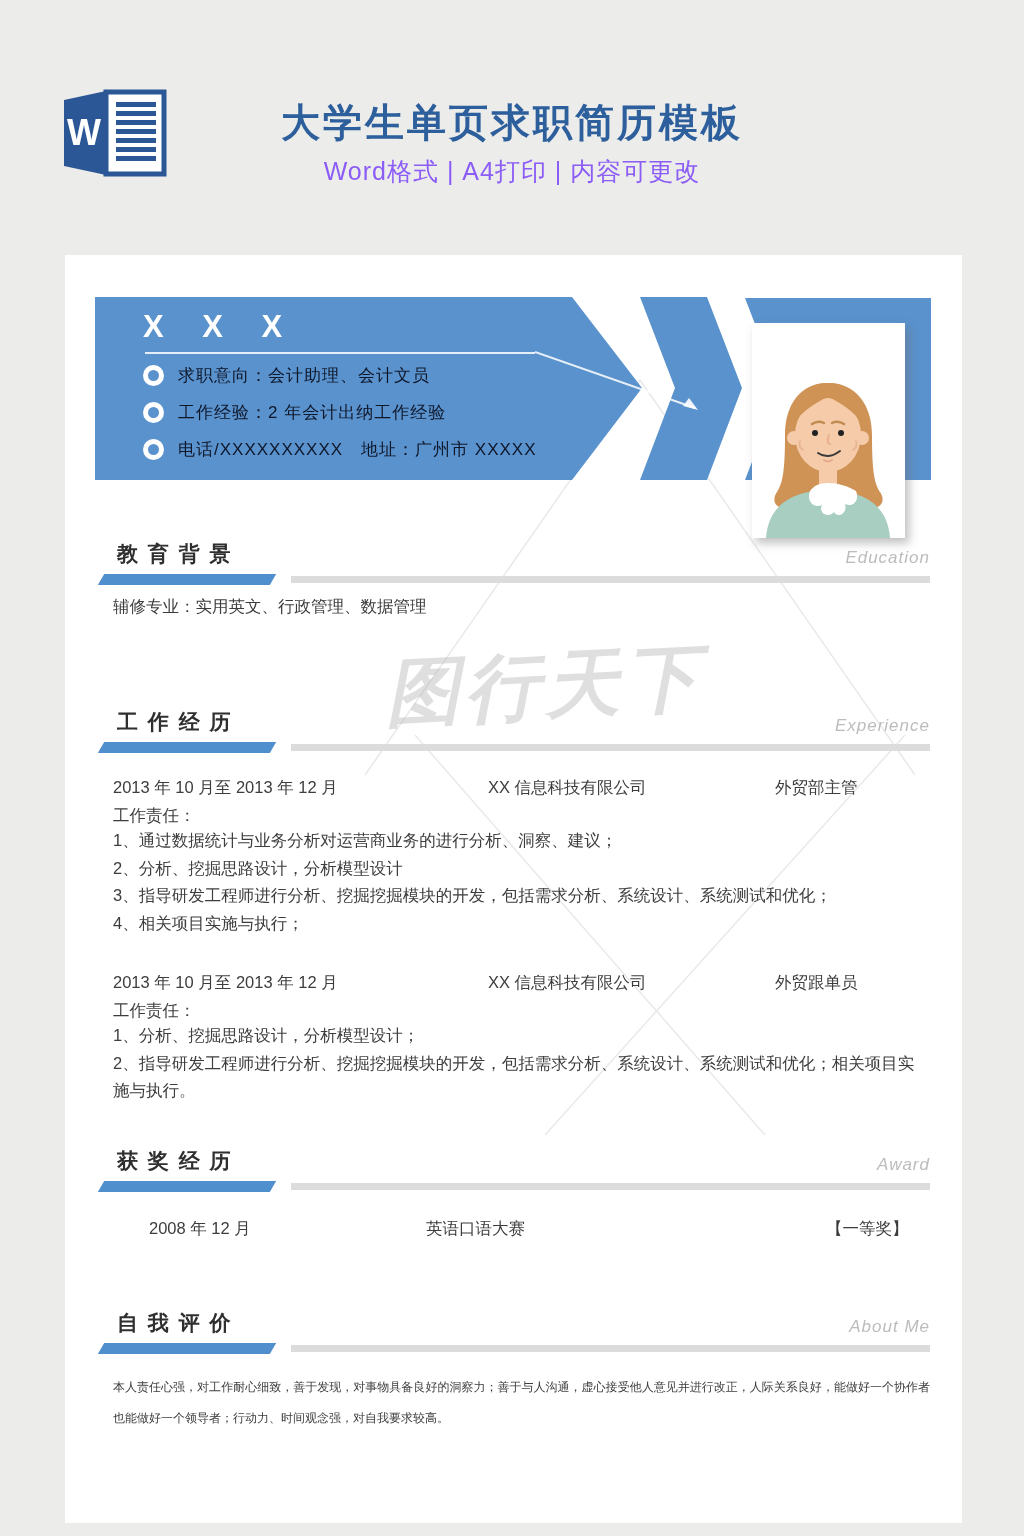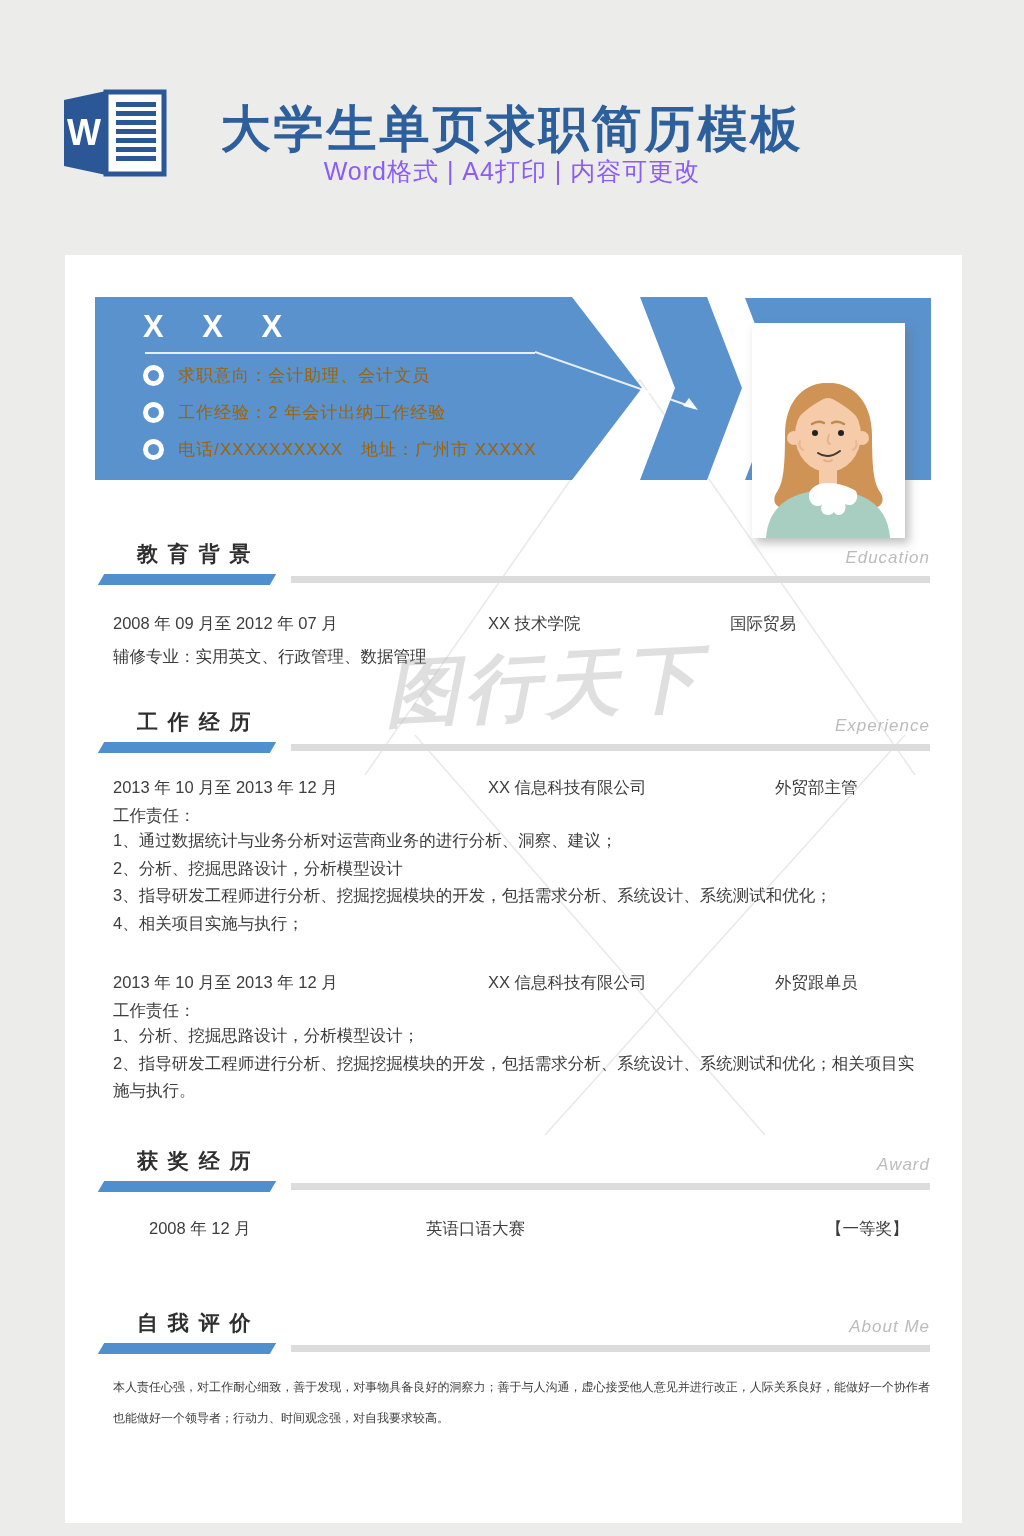--- a/index.html
+++ b/index.html
@@ -2,21 +2,21 @@
 <html><head>
 <meta charset="utf-8">
 <style>
   html,body{margin:0;padding:0;background:#ececea;}
   .stage{position:relative;width:1024px;height:1536px;background:#ececea;overflow:hidden;
          font-family:"Liberation Sans","DejaVu Sans",sans-serif;-webkit-font-smoothing:antialiased;}
 
   
   .word-icon{position:absolute;left:58px;top:86px;width:116px;height:100px;}
   .hd-title{position:absolute;top:96px;left:0;width:100%;text-align:center;
-            font-size:50px;font-weight:bold;color:#2d5f9d;letter-spacing:3px;}
+            font-size:39px;font-weight:bold;color:#2d5f9d;letter-spacing:3px;}
   .hd-sub{position:absolute;top:155px;left:0;width:100%;text-align:center;
           font-size:25px;color:#8b5cf6;letter-spacing:1px;}
 
   
   .page{position:absolute;left:65px;top:255px;width:897px;height:1268px;background:#ffffff;}
 
   
   .wm-lines{position:absolute;left:0;top:0;width:897px;height:1268px;z-index:1;pointer-events:none;}
   .wm-text{position:absolute;left:320px;top:382px;z-index:1;font-family:"DejaVu Serif","Liberation Serif",serif;
            font-style:italic;font-weight:bold;font-size:74px;letter-spacing:6px;color:rgba(170,170,170,0.38);
@@ -26,31 +26,31 @@
   .ban-left{position:absolute;left:30px;top:42px;width:565px;height:183px;background:#5992cd;
             clip-path:polygon(0 0,477px 0,547px 91px,477px 183px,0 183px);z-index:2;}
   .ban-stripe{position:absolute;left:575px;top:42px;width:110px;height:183px;background:#5992cd;
             clip-path:polygon(0 0,67px 0,102px 91px,67px 183px,0 183px,35px 91px);z-index:2;}
   .ban-right{position:absolute;left:680px;top:43px;width:186px;height:182px;background:#5992cd;
             clip-path:polygon(0 0,186px 0,186px 182px,0 182px,35px 91px);z-index:2;}
   .ban-name{position:absolute;left:78px;top:54px;z-index:3;color:#fff;font-size:31px;font-weight:bold;letter-spacing:15px;}
   .ban-underline{position:absolute;left:80px;top:97px;width:390px;height:2px;background:rgba(255,255,255,0.85);z-index:3;}
   .ban-arrow{position:absolute;left:470px;top:96px;width:180px;height:75px;z-index:3;}
   .ban-bullets{position:absolute;left:78px;top:102px;z-index:3;}
-  .bullet{display:flex;align-items:center;height:37px;gap:14px;font-size:17px;color:#a16207;letter-spacing:1px;}
+  .bullet{display:flex;align-items:center;height:37px;gap:14px;font-size:17px;color:#0f172a;letter-spacing:1px;}
   .ring{width:11px;height:11px;border:5px solid #ffffff;border-radius:50%;flex:0 0 auto;}
 
   
   .photo-card{position:absolute;left:687px;top:68px;width:153px;height:215px;background:#fff;z-index:4;
               box-shadow:4px 5px 9px rgba(110,110,110,0.45);}
 
   
   .sec{position:absolute;left:48px;width:817px;z-index:2;color:#3d3d3d;}
   .sec-head{display:flex;justify-content:space-between;align-items:flex-end;height:30px;}
-  .sec-title{font-size:21px;color:#2f2f2f;font-weight:600;letter-spacing:2px;margin-left:24px;}
+  .sec-title{font-size:21px;color:#2f2f2f;font-weight:600;letter-spacing:2px;margin-left:4px;}
   .sec-eng{font-size:17px;color:#bcbcbc;font-style:italic;letter-spacing:1px;}
   .bars{display:flex;align-items:center;margin-top:6px;height:11px;}
   .bar-blue{width:172px;height:11px;background:#4f8fcd;transform:skewX(-30deg);margin-left:-12px;flex:0 0 auto;}
   .bar-gray{flex:1;height:7px;background:#dcdcdc;margin-left:18px;}
 
   .row3{display:flex;font-size:16.5px;color:#3d3d3d;line-height:24px;}
   .c1{width:375px;flex:0 0 auto;}
   .edu-c2{width:242px;flex:0 0 auto;}
   .job-c2{width:287px;flex:0 0 auto;}
   .c3{flex:1;}
@@ -160,25 +160,20 @@
 
     <div class="sec sec-edu">
       <div class="sec-head">
         <span class="sec-title">教 育 背 景</span>
         <span class="sec-eng">Education</span>
       </div>
       <div class="bars">
         <div class="bar-blue"></div>
         <div class="bar-gray"></div>
       </div>
-      <div class="row3 edu-row">
-        <span class="c1">2008 年 09 月至 2012 年 07 月</span>
-        <span class="edu-c2">XX 技术学院</span>
-        <span class="c3">国际贸易</span>
-      </div>
       <div class="edu-minor">辅修专业：实用英文、行政管理、数据管理</div>
     </div>
 
     <div class="sec sec-exp">
       <div class="sec-head">
         <span class="sec-title">工 作 经 历</span>
         <span class="sec-eng">Experience</span>
       </div>
       <div class="bars">
         <div class="bar-blue"></div>

